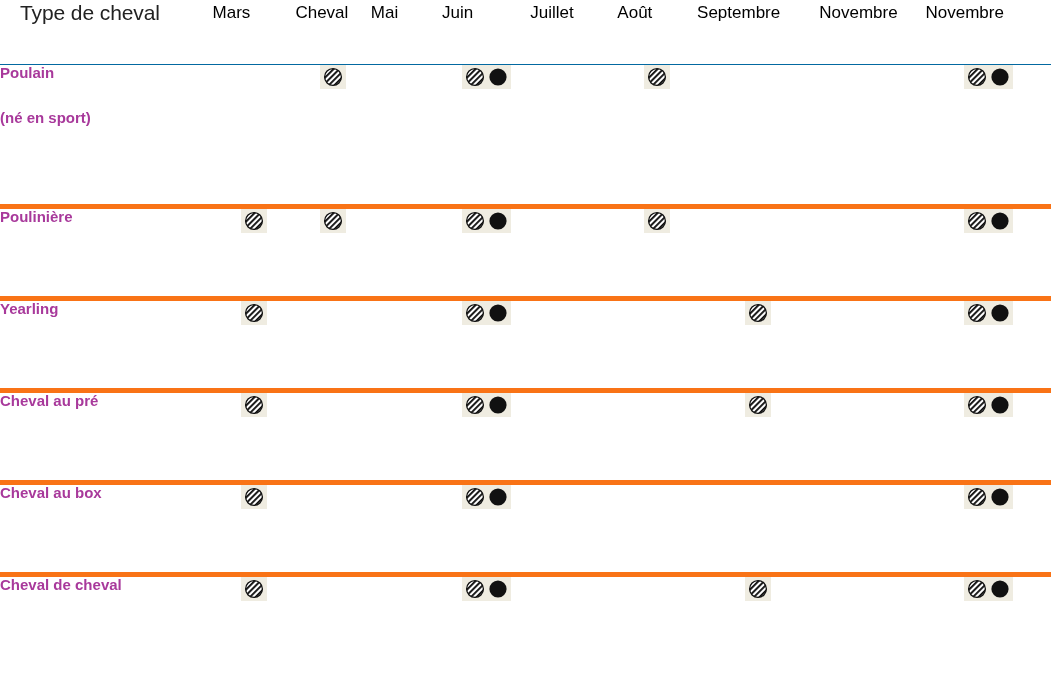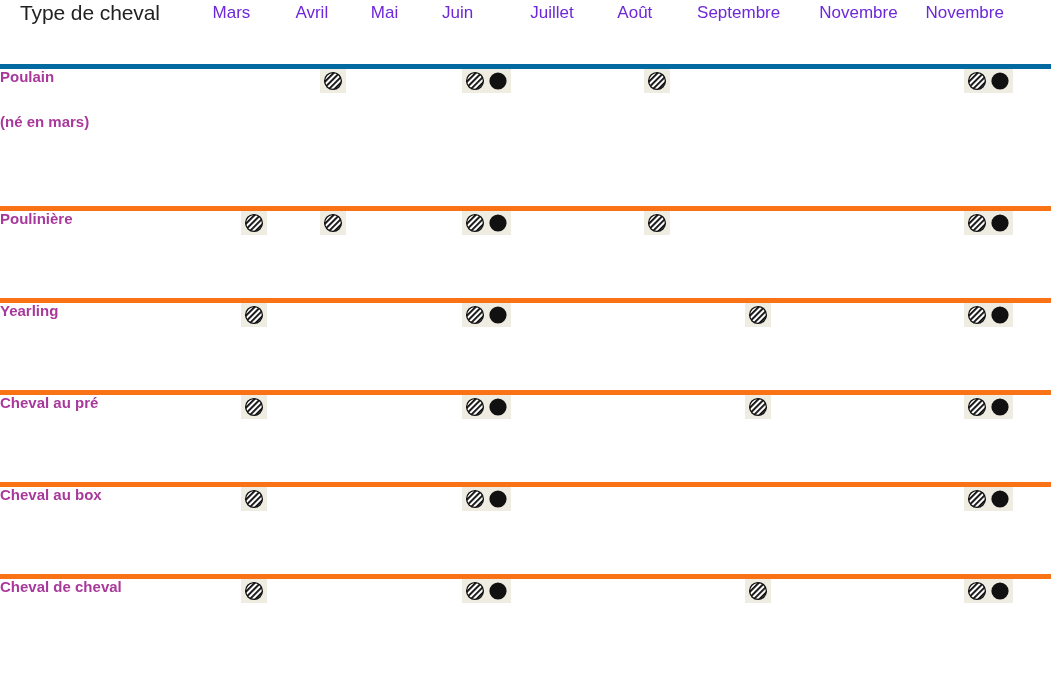--- a/index.html
+++ b/index.html
@@ -16,38 +16,38 @@
   }
 
   .schedule-table {
     width: 1051px;
     border-collapse: collapse;
     table-layout: fixed;
   }
 
   
   .schedule-table thead th {
-    border-bottom: 5px solid #0369a1;
+    border-bottom: 1px solid #0369a1;
     padding: 0 0 38px 0;
     vertical-align: top;
     font-weight: 400;
     text-align: left;
     margin-left: 24px;
   }
   th.col-type {
     width: 200px;
     padding-left: 20px !important;
     color: #222222;
     font-size: 21px;
     font-weight: 700;
     letter-spacing: -0.1px;
     line-height: 26px;
   }
   th.col-month {
-    color: #6d28d9;
+    color: #000000;
     font-size: 17px;
     line-height: 26px;
     text-align: center;
   }
   th.col-month .month-label {
     display: block;
     white-space: nowrap;
   }
 
   
@@ -112,21 +112,21 @@
 <body>
 
 <table class="schedule-table">
   <thead>
     <tr>
       <th class="col-type">Type de cheval</th>
       <th class="col-month w-mars">
         <span class="month-label">Mars</span>
       </th>
       <th class="col-month w-avril">
-        <span class="month-label">Avril</span>
+        <span class="month-label">Cheval</span>
       </th>
       <th class="col-month w-mai">
         <span class="month-label">Mai</span>
       </th>
       <th class="col-month w-juin">
         <span class="month-label">Juin</span>
       </th>
       <th class="col-month w-juillet">
         <span class="month-label">Juillet</span>
       </th>
@@ -141,21 +141,21 @@
       </th>
       <th class="col-month w-novembre">
         <span class="month-label">Novembre</span>
       </th>
     </tr>
   </thead>
   <tbody id="schedule-body">
       <tr class="row-tall">
         <td class="type-cell">
           <span class="type-name">Poulain</span>
-          <span class="type-note">(né en mars)</span>
+          <span class="type-note">(né en sport)</span>
         </td>
         <td class="mark-cell w-mars"></td>
         <td class="mark-cell w-avril"><span class="mark-group">
             <span class="glyph">
               <svg width="20" height="20" viewBox="0 0 20 20">
                 <defs>
                   <pattern id="hatch0" width="4" height="4" patternUnits="userSpaceOnUse" patternTransform="rotate(45)">
                     <rect width="4" height="4" fill="#ffffff"></rect>
                     <rect width="1.9" height="4" fill="#111111"></rect>
                   </pattern>

